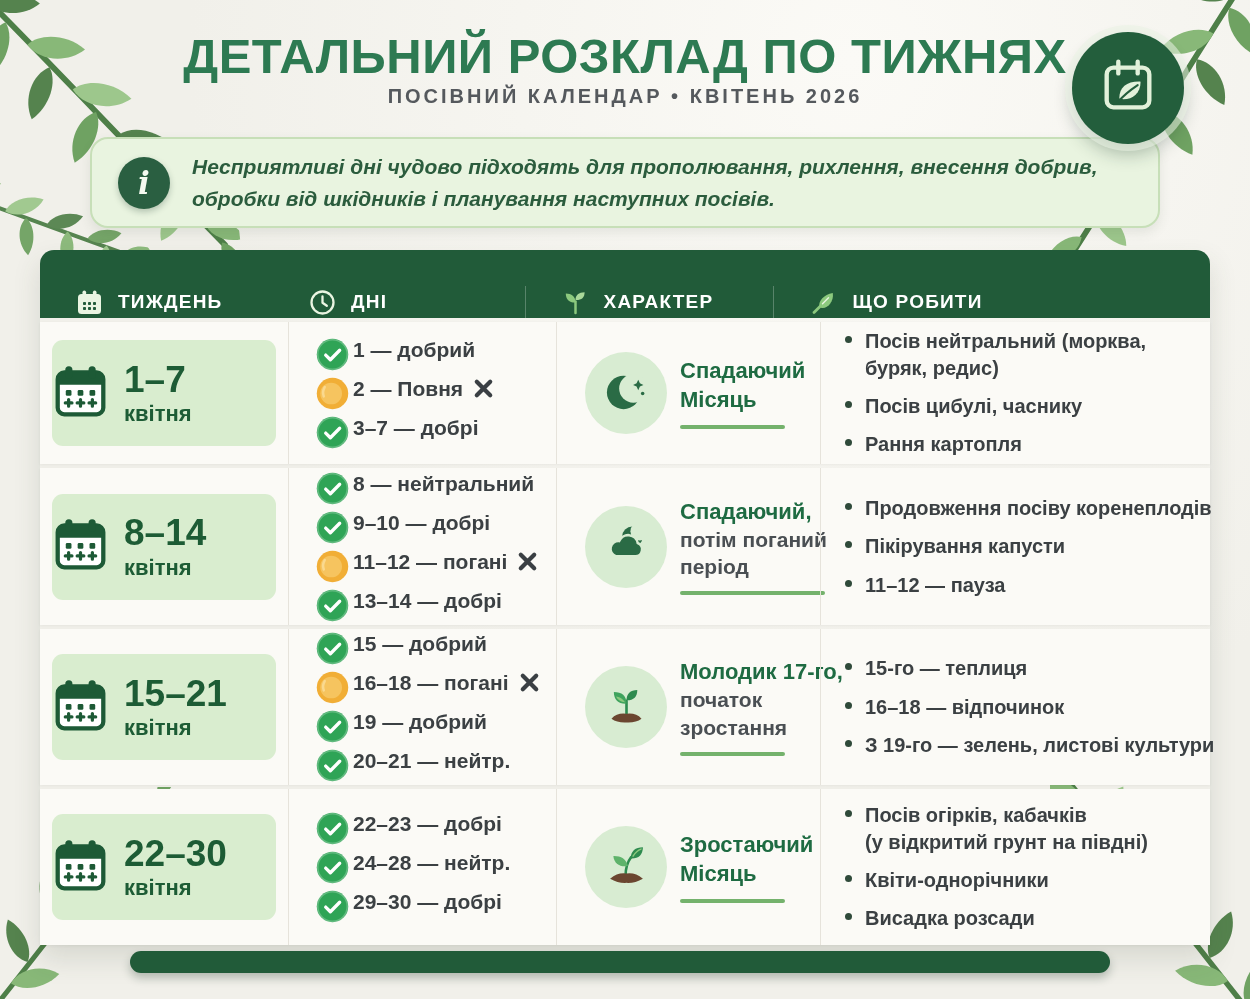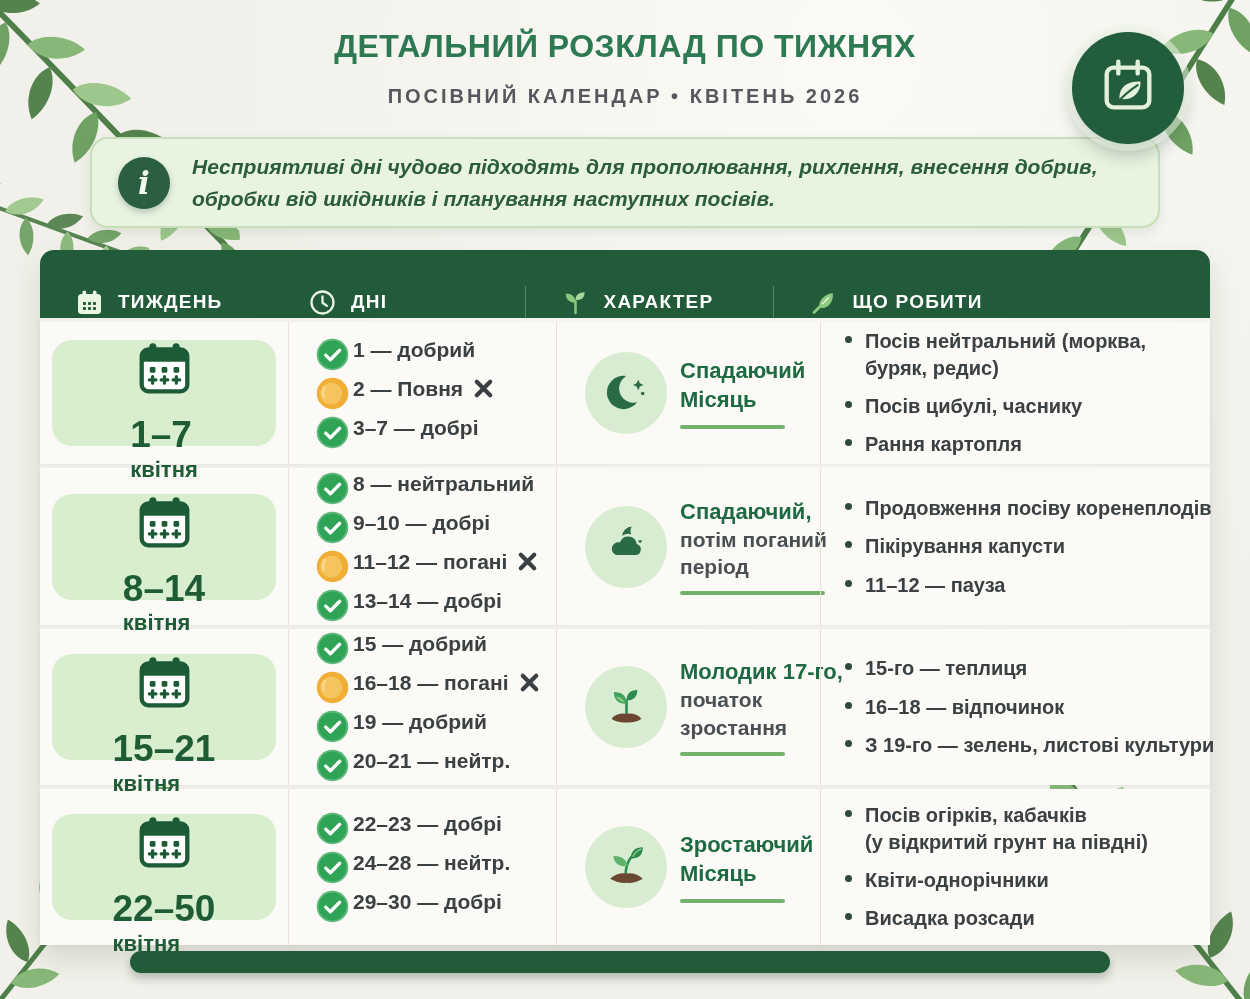--- a/index.html
+++ b/index.html
@@ -26,21 +26,21 @@
   #deco-tl{left:-34px;top:-44px;width:260px;height:312px;transform:scaleY(-1) rotate(6deg);}
   #deco-l2{left:-62px;top:112px;width:176px;height:212px;transform:scaleY(-1) rotate(32deg);opacity:.95;}
   #deco-tr{right:-38px;top:-40px;width:252px;height:302px;transform:scale(-1,-1) rotate(-6deg);}
   #deco-bl{left:-48px;bottom:-54px;width:222px;height:266px;}
   #deco-br{right:-42px;bottom:-58px;width:242px;height:290px;transform:scaleX(-1);}
 
   .content{position:relative;z-index:1;}
 
   .page-title{
     position:absolute;left:0;right:0;top:28px;text-align:center;
-    font-size:32px;font-weight:bold;color:var(--title-green);letter-spacing:.5px;
+    font-size:49px;font-weight:bold;color:var(--title-green);letter-spacing:.5px;
   }
   .page-subtitle{
     position:absolute;left:0;right:0;top:85px;text-align:center;
     font-size:20px;font-weight:bold;color:#55595D;letter-spacing:3px;
   }
   .badge{
     position:absolute;left:1072px;top:32px;width:112px;height:112px;border-radius:50%;
     background:#235E3C;z-index:3;display:flex;align-items:center;justify-content:center;
     box-shadow:0 0 0 7px rgba(234,243,228,.55), 0 10px 18px rgba(20,50,35,.30);
   }
@@ -77,22 +77,22 @@
   .th-icon{display:flex;align-items:center;}
 
   .row{display:flex;background:var(--row-bg);margin-top:4px;box-shadow:0 1px 3px rgba(0,0,0,.05);}
   .cell{display:flex;align-items:center;}
   .c-week{width:248px;justify-content:center;}
   .c-days{width:268px;border-left:1px solid #E6E3DB;padding-left:27px;}
   .c-char{width:264px;border-left:1px solid #E6E3DB;padding-left:28px;gap:13px;}
   .c-todo{width:390px;border-left:1px solid #E6E3DB;padding:16px 18px 16px 24px;}
 
   .week-card{
-    width:224px;height:106px;background:var(--card-green);border-radius:20px;
-    display:flex;align-items:center;justify-content:space-between;gap:15px;flex-direction:column;
+    width:224px;height:106px;background:var(--card-green);border-radius:11px;
+    display:flex;align-items:center;justify-content:flex-start;gap:15px;
   }
   .week-text{display:flex;flex-direction:column;line-height:1.05;}
   .week-range{font-size:37px;font-weight:bold;color:#1D5C35;}
   .week-month{font-size:22px;font-weight:bold;color:#1D5C35;margin-top:3px;}
 
   .days-list{display:flex;flex-direction:column;gap:6px;}
   .day-item{display:flex;align-items:flex-start;gap:4px;font-size:21px;font-weight:600;
             color:var(--text-dark);white-space:nowrap;}
   .day-icon{display:flex;align-items:center;flex:0 0 auto;}
   .cross-icon{display:flex;align-items:center;margin-left:5px;}
@@ -569,21 +569,21 @@
                     <rect x="27" y="28.5" width="6" height="6" rx="1.4"></rect>
                     <rect x="39.5" y="28.5" width="6" height="6" rx="1.4"></rect>
                   </g>
                   <g stroke="#1D5A36" stroke-width="3.4" stroke-linecap="round">
                     <path d="M17.5 38.5 v7 M14 42 h7"></path>
                     <path d="M30 38.5 v7 M26.5 42 h7"></path>
                     <path d="M42.5 38.5 v7 M39 42 h7"></path>
                   </g>
                 </svg></span>
               <div class="week-text">
-                <span class="week-range">22–50</span>
+                <span class="week-range">22–30</span>
                 <span class="week-month">квітня</span>
               </div>
             </div>
           </div>
           <div class="cell c-days">
             <div class="days-list">
               <div class="day-item">
                 <span class="day-icon">
                   <svg width="33" height="33" viewBox="0 0 34 34">
                     <circle cx="17" cy="17" r="16.2" fill="#2FA456"></circle>

